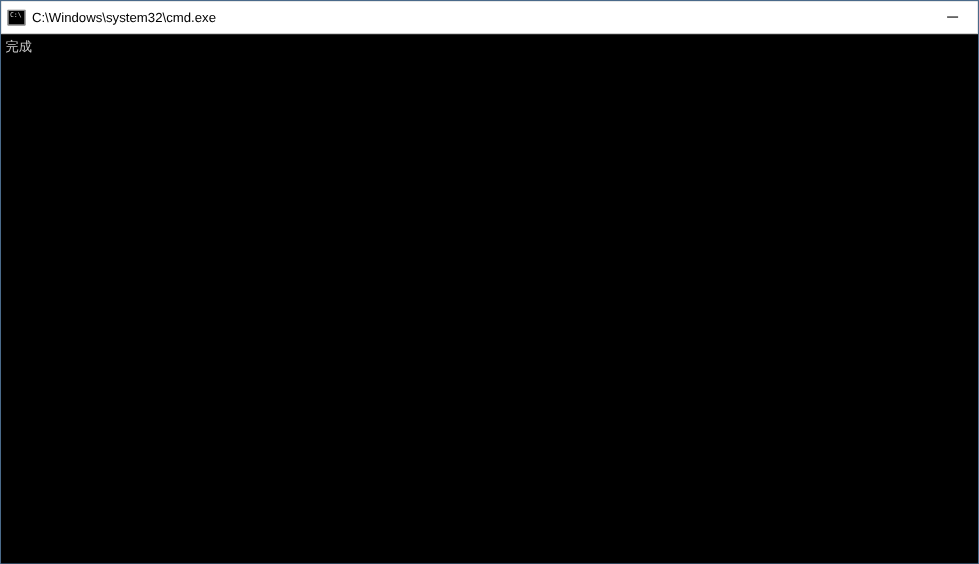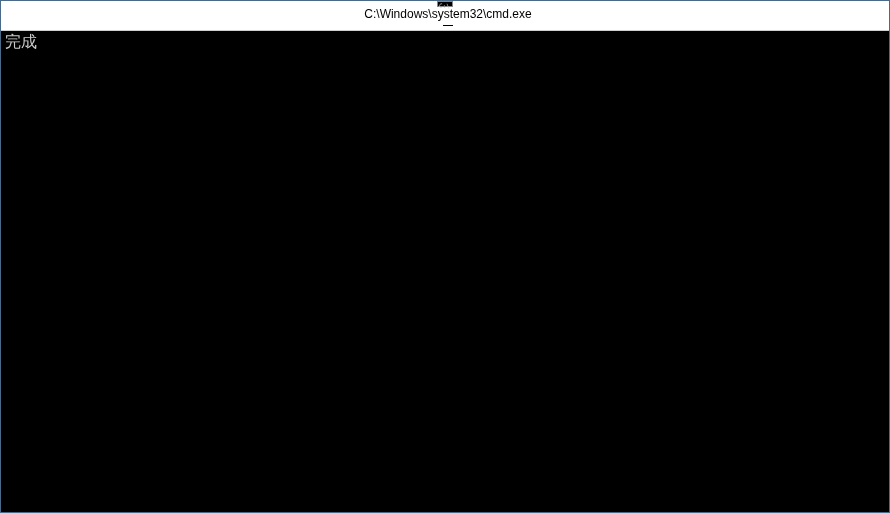--- a/index.html
+++ b/index.html
@@ -22,21 +22,20 @@
       border: 1px solid #4a6a8a;
     }
     .titlebar {
       height: 30px;
       background: #ffffff;
       display: flex;
       align-items: center;
       padding-left: 6px;
       border-bottom: 1px solid #d0d0d0;
       position: relative;
-      flex-direction: column;
     }
     .titlebar-icon {
       width: 16px;
       height: 14px;
       background: #000;
       margin-right: 6px;
       display: flex;
       align-items: center;
       justify-content: center;
       position: relative;
@@ -73,21 +72,21 @@
     .minimize-line {
       width: 10px;
       height: 1px;
       background: #000;
     }
     .terminal {
       flex: 1;
       background: #000;
       padding: 2px 4px;
       font-family: "NSimSun", "SimSun", "MS Gothic", monospace;
-      font-size: 16px;
+      font-size: 12px;
       color: #cccccc;
       line-height: 18px;
       overflow: hidden;
     }
     .terminal-line {
       white-space: pre;
     }
   </style>
 </head>
 <body>

